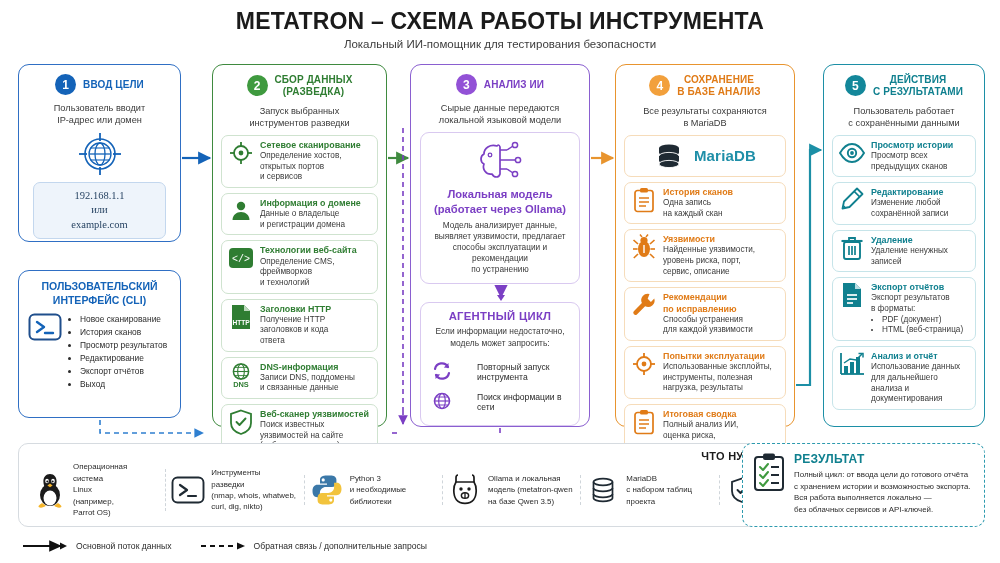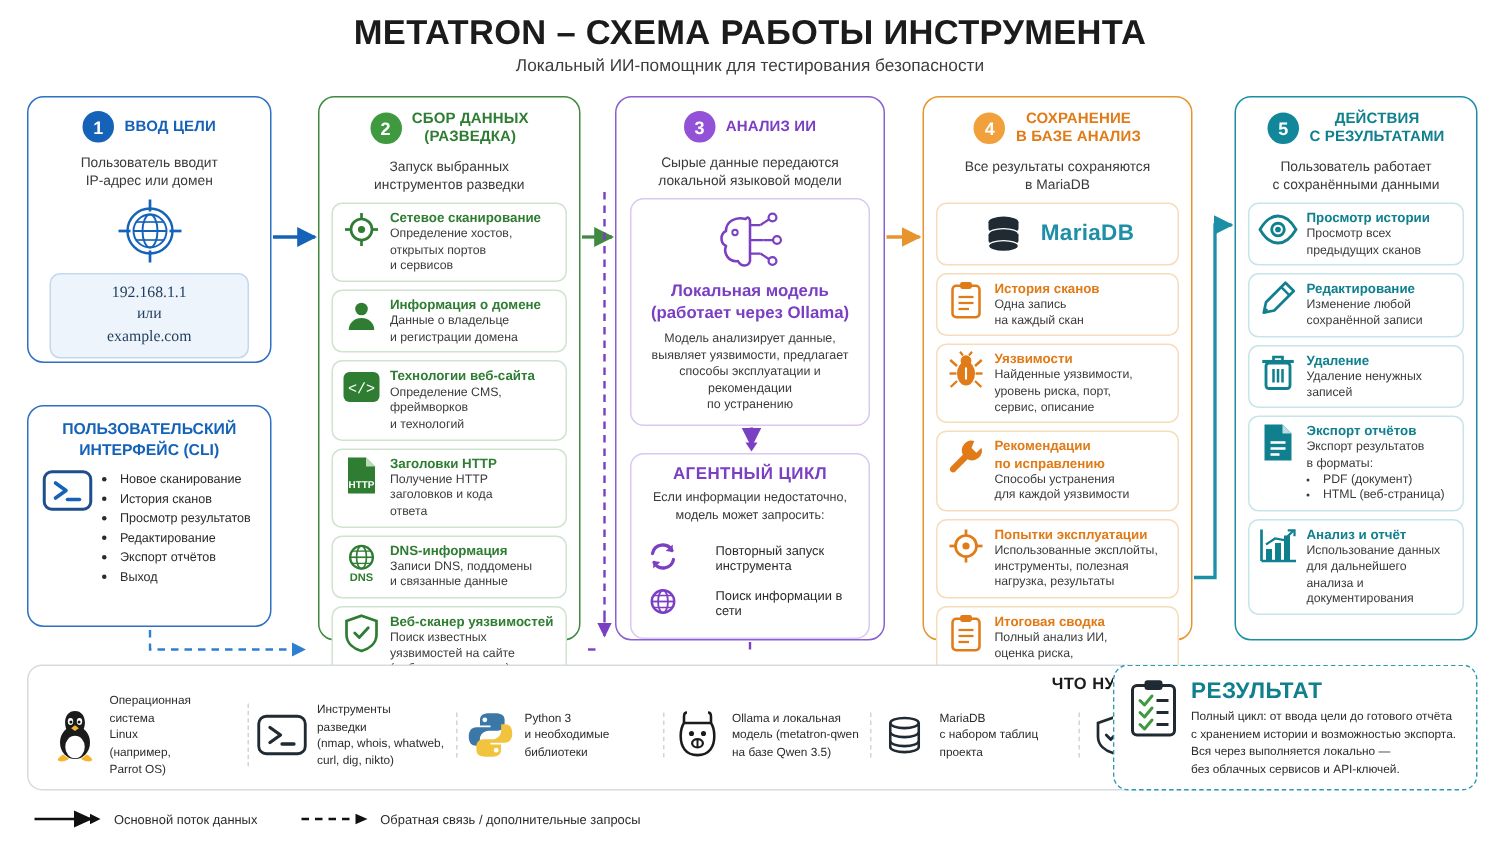--- a/index.html
+++ b/index.html
@@ -106,21 +106,21 @@
     border-left:1px dashed #cfd5da;
   }
   .req-ico { flex:0 0 32px; width:32px; height:34px; display:flex; align-items:center; justify-content:center; }
   .req-txt { font-size:7.9px; line-height:1.45; color:#2b2b2b; }
   #resultbox {
     position:absolute; left:742px; top:443px; width:243px; height:84px;
     border:1.3px dashed #2d9aae; border-radius:10px; background:#fff;
     display:flex; gap:8px; padding:8px 9px;
   }
   .res-ico { flex:0 0 34px; width:34px; height:40px; }
-  .res-title { font-size:15px; font-weight:bold; color:#10808f; letter-spacing:.3px; }
+  .res-title { font-size:12px; font-weight:bold; color:#10808f; letter-spacing:.3px; }
   .res-text { font-size:7.9px; line-height:1.48; color:#2b2b2b; margin-top:3px; }
 
   
   #legend { position:absolute; left:22px; top:536px; width:600px; height:20px; display:flex; align-items:center; gap:28px; }
   .leg { display:flex; align-items:center; gap:8px; font-size:8.6px; color:#2b2b2b; }
 
   
   .arrows { position:absolute; left:0; top:0; width:1000px; height:563px; pointer-events:none; }
   svg { display:block; overflow:visible; }
 </style>
@@ -706,21 +706,21 @@
         <path d="M8 23 l3 3 l5-6" fill="none" stroke="#3f9a3f" stroke-width="2" stroke-linecap="round" stroke-linejoin="round"></path>
         <line x1="19" y1="23" x2="27" y2="23" stroke="#1f2a33" stroke-width="2"></line>
         <path d="M8 31 l3 3 l5-6" fill="none" stroke="#3f9a3f" stroke-width="2" stroke-linecap="round" stroke-linejoin="round"></path>
         <line x1="19" y1="31" x2="27" y2="31" stroke="#1f2a33" stroke-width="2"></line>
       </svg>
     </div>
     <div style="flex:1 1 auto;">
       <div class="res-title">РЕЗУЛЬТАТ</div>
       <div class="res-text" style="white-space:pre-line;">Полный цикл: от ввода цели до готового отчёта
 с хранением истории и возможностью экспорта.
-Вся через выполняется локально —
+Вся работа выполняется локально —
 без облачных сервисов и API-ключей.</div>
     </div>
   </div>
 
   <div id="legend">
     <div class="leg">
       <svg width="46" height="10" viewBox="0 0 46 10">
         <line x1="1" y1="5" x2="38" y2="5" stroke="#111" stroke-width="1.8" marker-end="url(#ahBlack)"></line>
         <path d="M38,1.5 L45,5 L38,8.5 z" fill="#111"></path>
       </svg>

